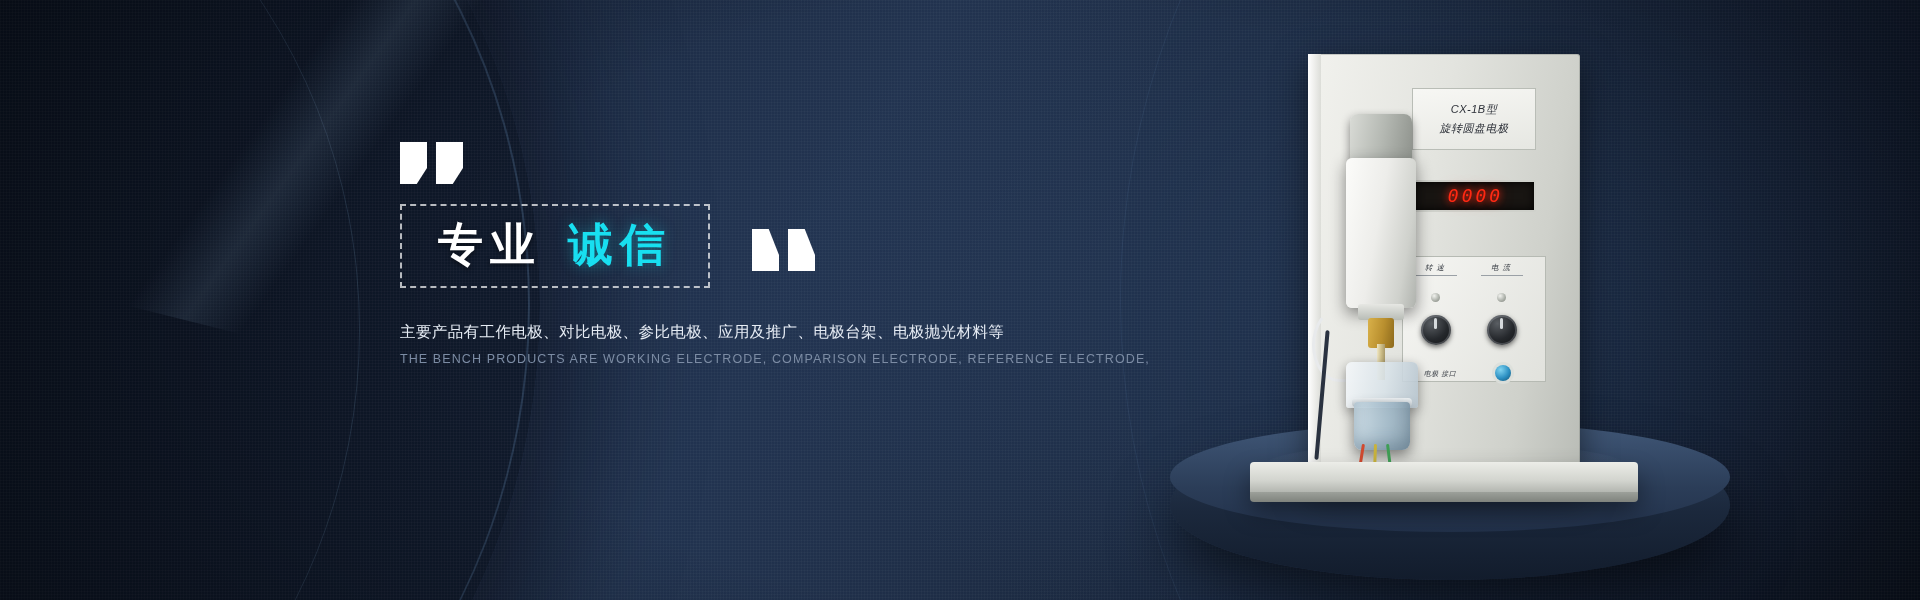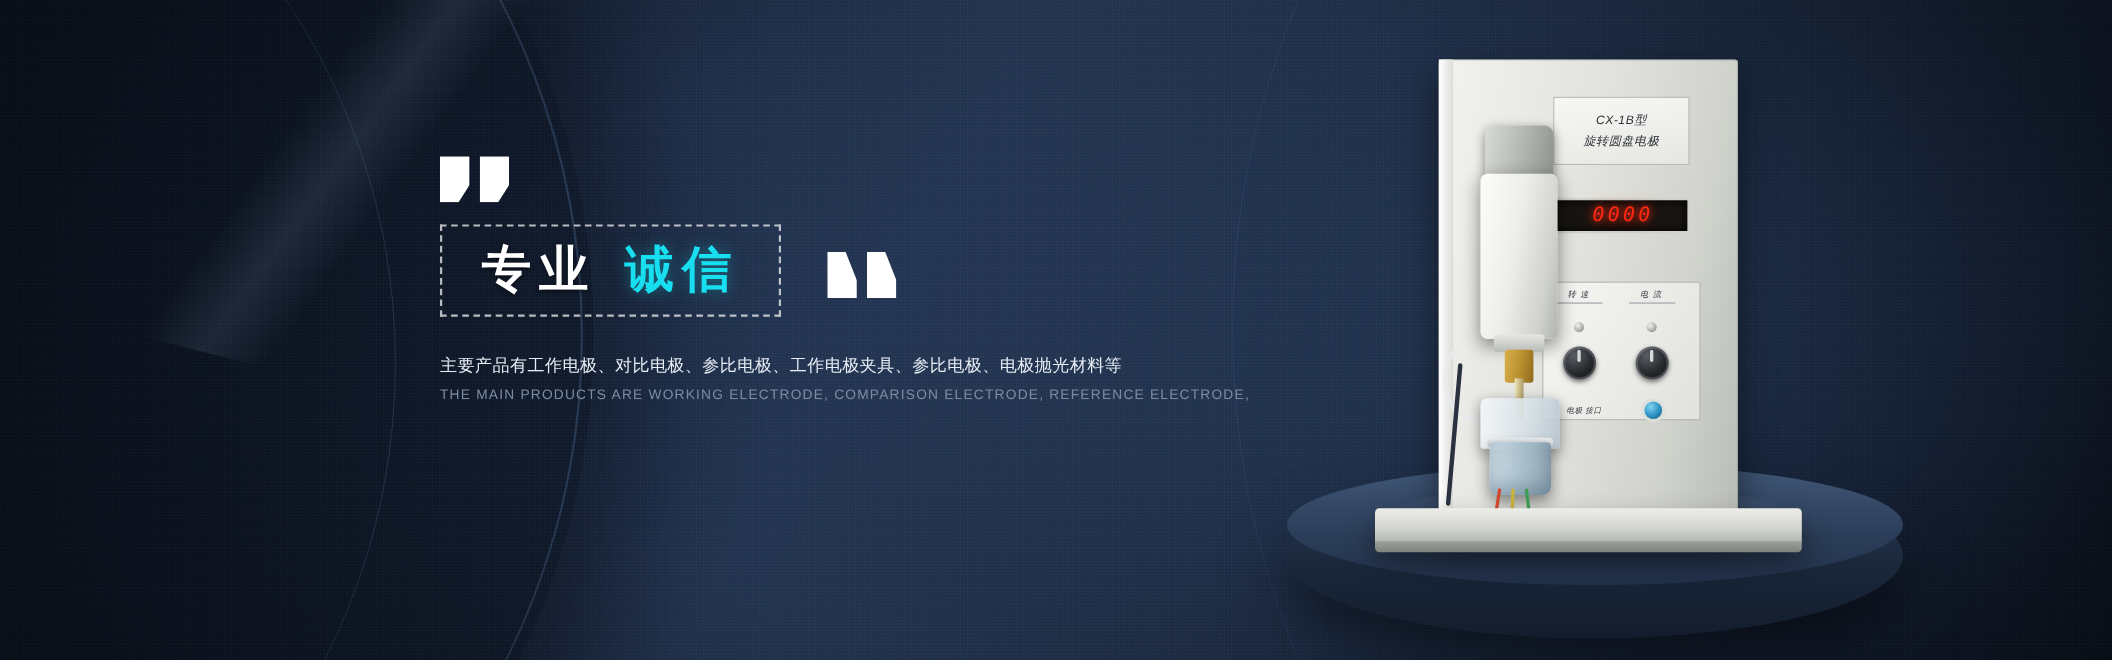--- a/index.html
+++ b/index.html
@@ -319,22 +319,22 @@
         <span class="slogan-word white">专业</span>
         <span class="slogan-word cyan">诚信</span>
       </div>
       <div id="quote-close-wrap">
         <span id="quote-close">
           <i></i><i></i>
         </span>
       </div>
     </div>
 
-    <div id="desc-cn">主要产品有工作电极、对比电极、参比电极、工作电极夹具、参比电极、电极抛光材料等</div>
-    <div class="desc-en">THE MAIN PRODUCTS ARE WORKING ELECTRODE, COMPARISON ELECTRODE, REFERENCE ELECTRODE,</div>
+    <div id="desc-cn">主要产品有工作电极、对比电极、参比电极、应用及推广、电极台架、电极抛光材料等</div>
+    <div class="desc-en">THE BENCH PRODUCTS ARE WORKING ELECTRODE, COMPARISON ELECTRODE, REFERENCE ELECTRODE,</div>
   </div>
 
   <div id="product">
 
     <div id="podium"></div>
     <div id="podium-top"></div>
     <div id="podium-shine"></div>
 
     <div id="panel"></div>
     <div id="panel-edge"></div>

